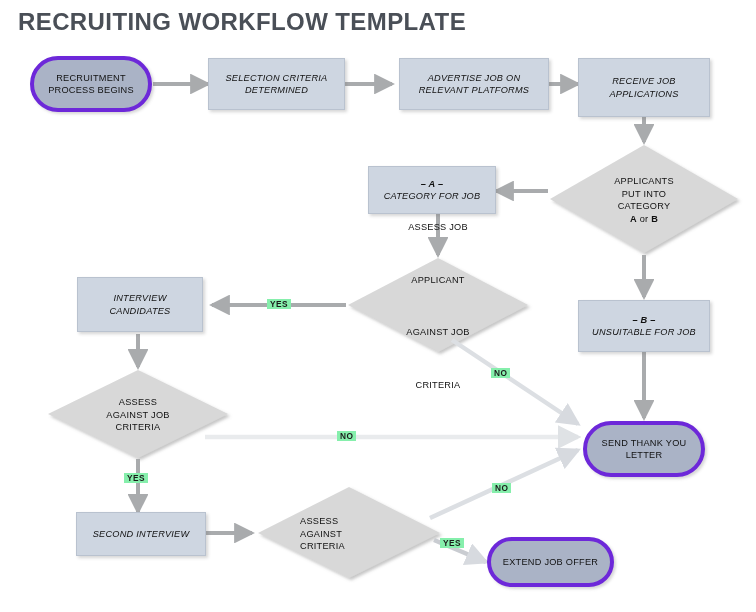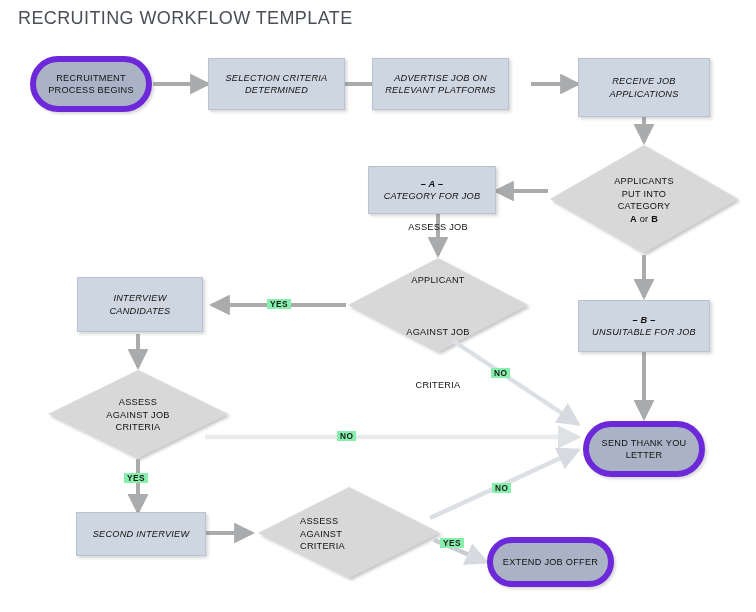--- a/index.html
+++ b/index.html
@@ -18,22 +18,22 @@
   #canvas {
     position: absolute;
     inset: 0;
     width: 756px;
     height: 612px;
   }
   #page-title {
     position: absolute;
     left: 18px;
     top: 8px;
-    font-size: 18px;
-    font-weight: normal;
+    font-size: 24px;
+    font-weight: bold;
     letter-spacing: 0.4px;
     color: #4a4f57;
     font-family: "Liberation Sans", sans-serif;
     white-space: nowrap;
   }
   .node {
     position: absolute;
     box-sizing: border-box;
     display: flex;
     align-items: center;
@@ -46,21 +46,21 @@
   }
   .node .lbl { display: block; padding: 0 4px; }
   .process {
     background: #ced6e1;
     border: 1px solid #b9c2cf;
     box-shadow: 2px 2px 3px rgba(120,120,120,0.30);
     font-style: italic;
   }
   .terminator {
     background: #aab3c6;
-    border: 6px solid #6d28d9;
+    border: 4px solid #6d28d9;
     box-shadow: 2px 2px 3px rgba(120,120,120,0.30);
   }
   .decision-label {
     position: absolute;
     display: flex;
     align-items: center;
     justify-content: center;
     text-align: center;
     font-size: 9.2px;
     line-height: 12.5px;
@@ -148,21 +148,21 @@
 <div id="page-title">RECRUITING WORKFLOW TEMPLATE</div>
 
 <div class="node terminator" style="left:30px; top:56px; width:122px; height:56px; border-radius:28px;">
   <span class="lbl">RECRUITMENT PROCESS BEGINS</span>
 </div>
 
 <div class="node process" style="left:208px; top:58px; width:137px; height:52px;">
   <span class="lbl">SELECTION CRITERIA DETERMINED</span>
 </div>
 
-<div class="node process" style="left:372px; top:58px; width:137px; height:52px;">
+<div class="node process" style="left:399px; top:58px; width:150px; height:52px;">
   <span class="lbl">ADVERTISE JOB ON RELEVANT PLATFORMS</span>
 </div>
 
 <div class="node process" style="left:578px; top:58px; width:132px; height:59px;">
   <span class="lbl">RECEIVE JOB APPLICATIONS</span>
 </div>
 
 <div class="decision-label" style="left:574px; top:170px; width:140px; height:60px; flex-direction:column;">
   <div>APPLICANTS</div>
   <div>PUT INTO</div>

